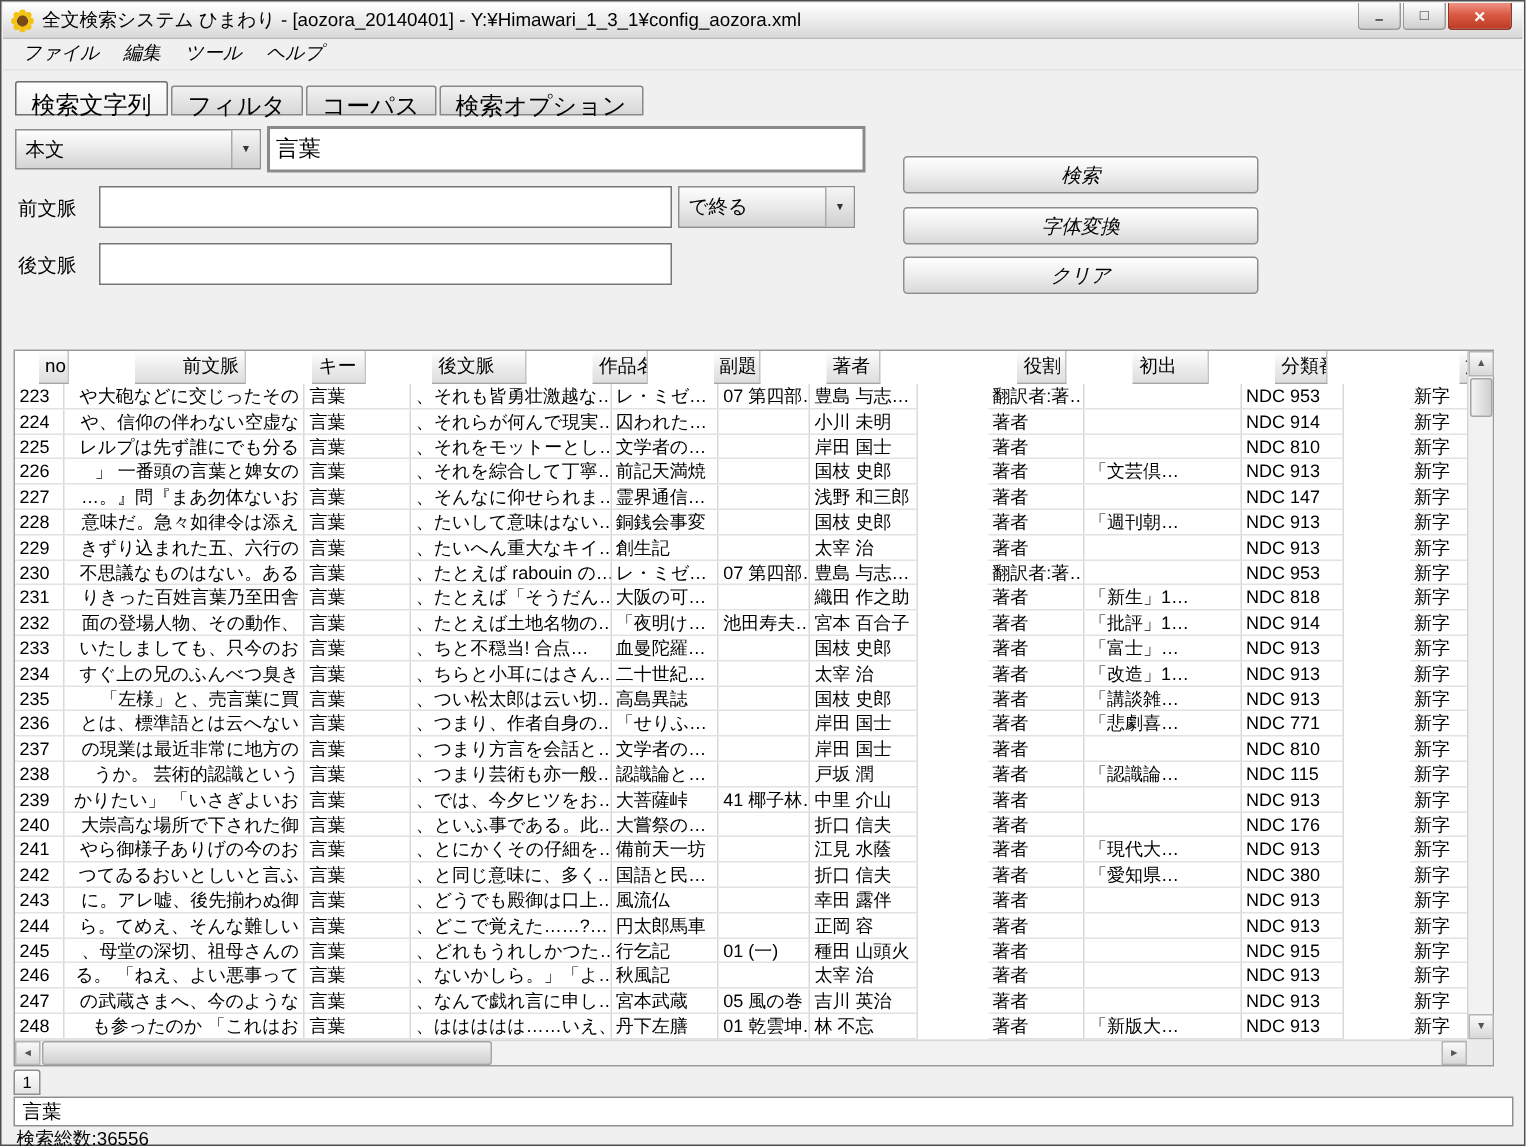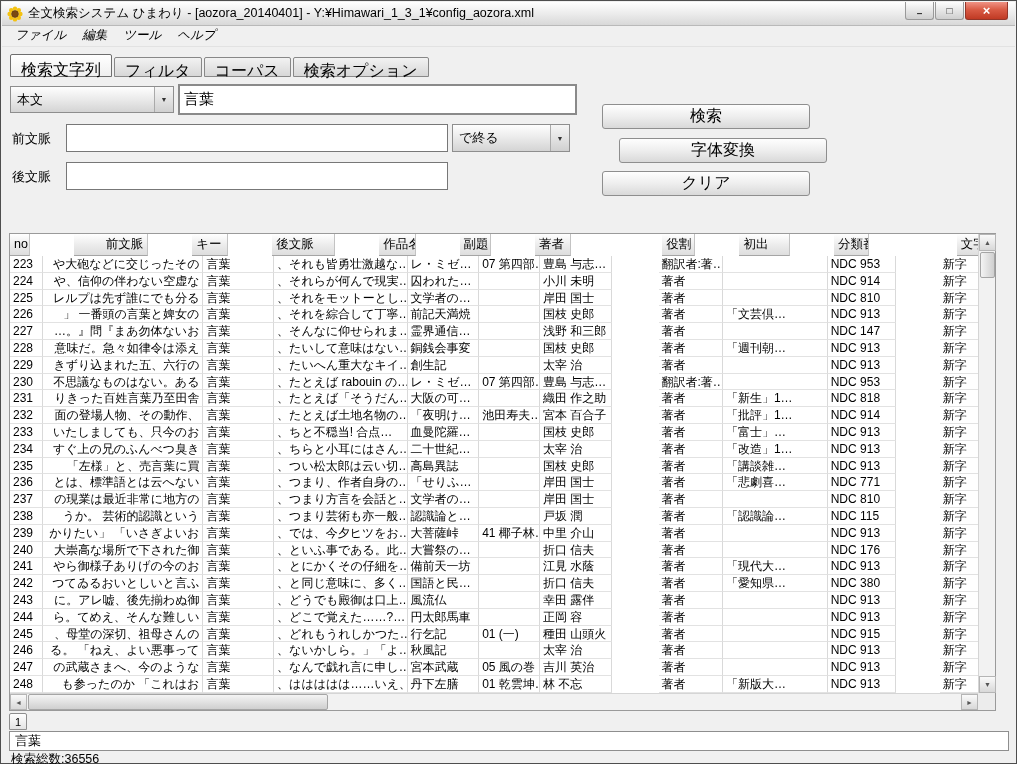--- a/index.html
+++ b/index.html
@@ -64,31 +64,31 @@
     background:linear-gradient(#fefefe,#ececec 45%,#d4d4d4);
     display:flex;align-items:center;
   }
   .combo-label{flex:1;padding-left:6px;font-size:13px;white-space:nowrap;}
   .combo-arrow{
     width:18px;align-self:stretch;border-left:1px solid #aaa;
     background:linear-gradient(#f6f6f6,#d0d0d0);
     display:flex;align-items:center;justify-content:center;font-size:7px;color:#333;
   }
   .btn{
-    position:absolute;width:208px;height:25px;box-sizing:border-box;
-    border:1px solid #8e8e8e;border-radius:3px;font-size:16px;
+    position:absolute;width:237px;height:25px;box-sizing:border-box;
+    border:1px solid #8e8e8e;border-radius:3px;font-size:13px;
     background:linear-gradient(#fefefe,#eeeeee 50%,#d9d9d9);
-    display:flex;align-items:center;justify-content:center;
+    display:flex;align-items:center;justify-content:center;font-style:italic;
   }
   
   .scrollpane{
     position:absolute;left:8px;top:232px;width:987px;height:478px;
     box-sizing:border-box;border:1px solid #9a9a9a;background:#fff;
   }
-  .theader{position:absolute;left:0;top:0;width:968px;height:22px;display:flex;overflow:hidden;gap:44px;}
+  .theader{position:absolute;left:16px;top:0;width:968px;height:22px;display:flex;overflow:hidden;gap:44px;}
   .hcell{
     box-sizing:border-box;height:22px;line-height:21px;padding:0 4px;
     font-size:12.5px;color:#000;white-space:nowrap;overflow:hidden;
     background:linear-gradient(#ffffff,#e9e9e9 60%,#dedede);
     border-right:1px solid #c3c3c3;border-bottom:1px solid #a5a5a5;
   }
   .tbody{position:absolute;left:0;top:22px;width:968px;height:437px;overflow:hidden;background:#fff;}
   .trow{display:flex;height:16.8px;}
   .tcell{
     box-sizing:border-box;height:16.8px;line-height:16.3px;padding:0 3px;
@@ -200,21 +200,21 @@
   <input class="tinput" style="left: 65px; top: 123px; width: 382px; height: 28px;" value="">
   <div class="combo" style="left:451px;top:123px;width:118px;height:28px;">
     <span class="combo-label">で終る</span>
     <span class="combo-arrow">▼</span>
   </div>
 
   <span class="label" style="left:11px;top:167px;">後文脈</span>
   <input class="tinput" style="left: 65px; top: 161px; width: 382px; height: 28px;" value="">
 
   <div class="btn" style="left:601px;top:103px;">検索</div>
-  <div class="btn" style="left:601px;top:137px;margin-left:17px;">字体変換</div>
+  <div class="btn" style="left:601px;top:137px;">字体変換</div>
   <div class="btn" style="left:601px;top:170px;">クリア</div>
 
   <div class="scrollpane">
     <div class="theader">
         <div class="hcell c0">no</div>
         <div class="hcell c1">前文脈</div>
         <div class="hcell c2">キー</div>
         <div class="hcell c3">後文脈</div>
         <div class="hcell c4">作品名</div>
         <div class="hcell c5">副題</div>

